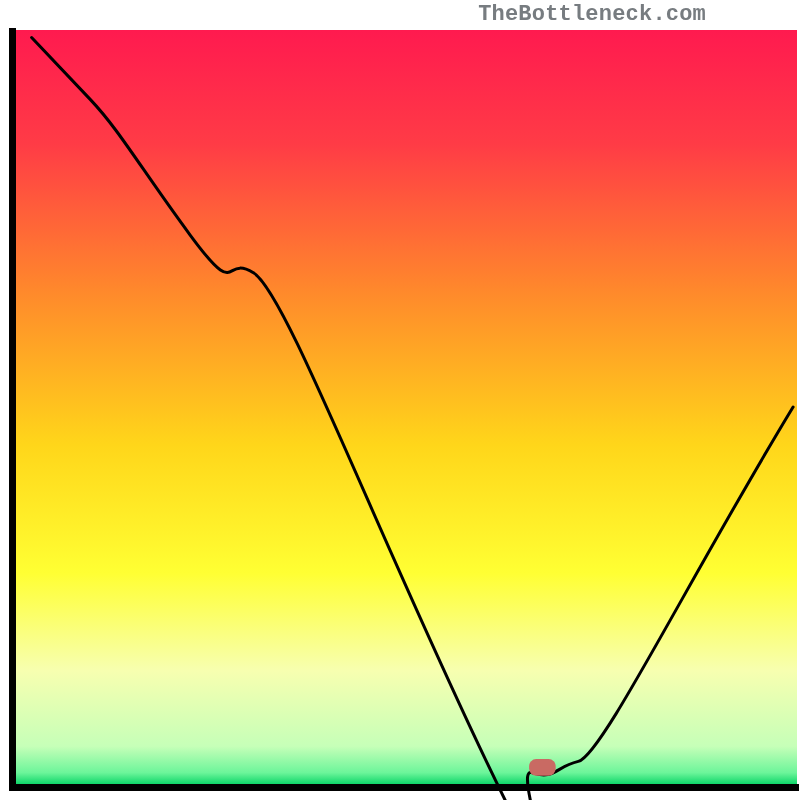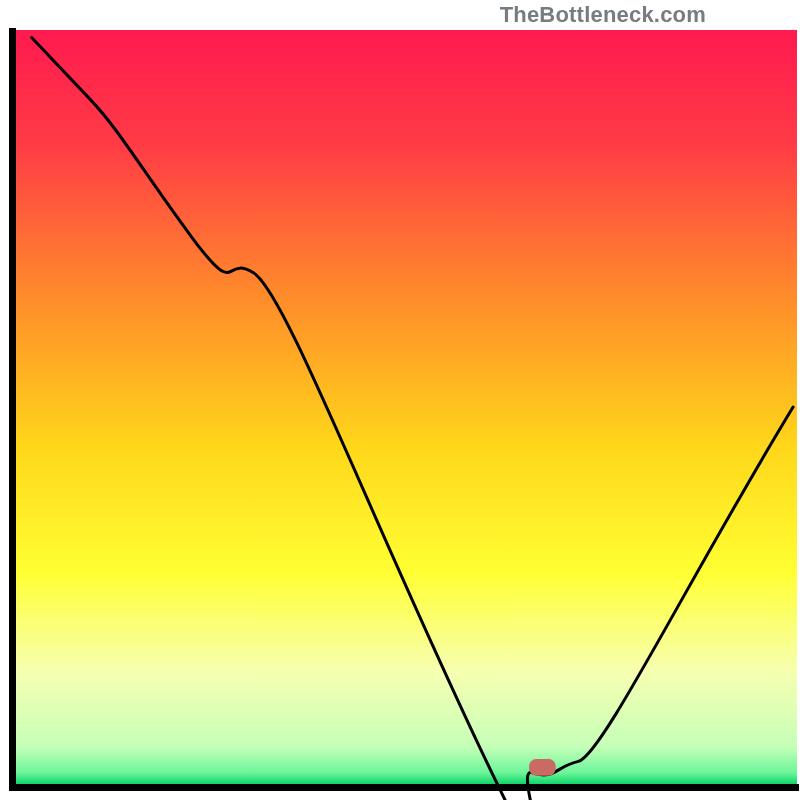--- a/index.html
+++ b/index.html
@@ -7,20 +7,21 @@
     padding: 0;
     width: 800px;
     height: 800px;
     font-family: Arial, Helvetica, sans-serif;
     background: #fff;
   }
   .stage {
     position: relative;
     width: 716px;
     height: 800px;
+    font-family: Liberation Mono, monospace;
   }
   .watermark {
     position: absolute;
     top: 2px;
     right: 10px;
     font-size: 22px;
     font-weight: 600;
     color: #777c80;
     letter-spacing: 0.2px;
     z-index: 20;

